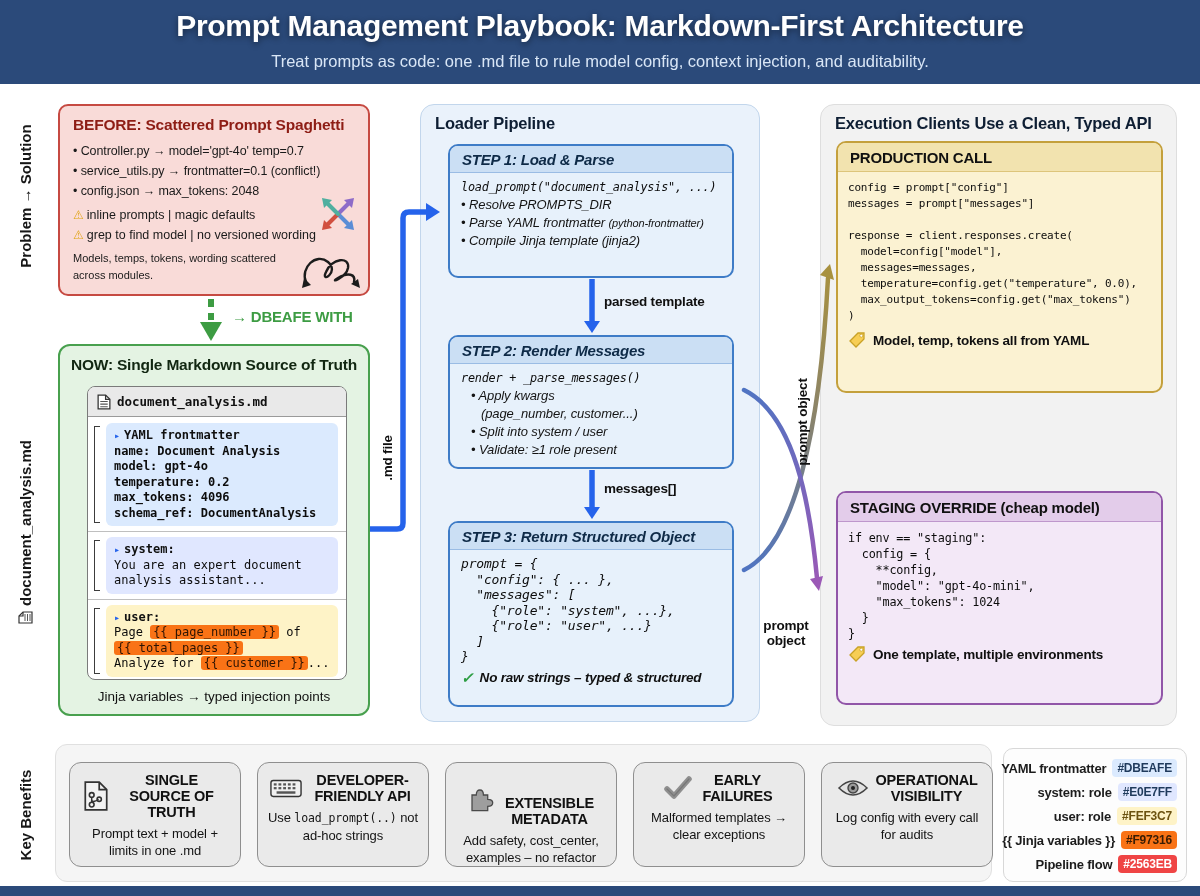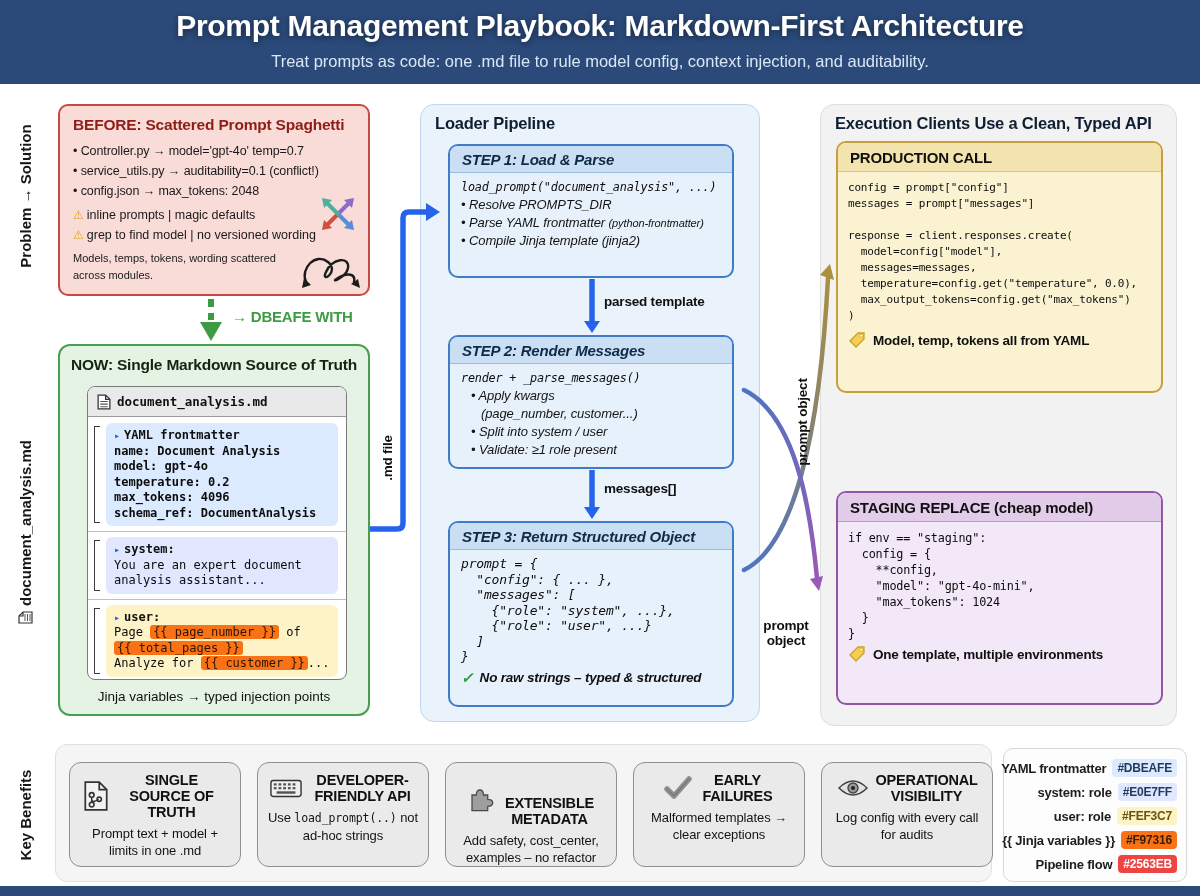--- a/index.html
+++ b/index.html
@@ -121,21 +121,21 @@
       <path d="M1,1 h7 l4,4 v9 h-11 z" fill="#fff" stroke="#333" stroke-width="1.2"></path>
       <path d="M8,1 v4 h4" fill="none" stroke="#333" stroke-width="1.2"></path>
       <path d="M3,7 h7 M3,9.5 h7 M3,12 h7" stroke="#555" stroke-width="1"></path>
     </svg><span>document_analysis.md</span>
   </div>
   <div class="abs rail" style="left:-43px;top:805px;width:140px;height:20px;">Key Benefits</div>
 
   <div class="abs before">
     <div class="before-title">BEFORE: Scattered Prompt Spaghetti</div>
     <div class="b-line">• Controller.py → model='gpt-4o' temp=0.7</div>
-    <div class="b-line">• service_utils.py → auditability=0.1 (conflict!)</div>
+    <div class="b-line">• service_utils.py → frontmatter=0.1 (conflict!)</div>
     <div class="b-line">• config.json → max_tokens: 2048</div>
     <div style="height:4px"></div>
     <div class="warnrow">
       <span class="warn-ic">⚠</span><span>inline prompts | magic defaults</span>
     </div>
     <div class="warnrow">
       <span class="warn-ic">⚠</span><span>grep to find model | no versioned wording</span>
     </div>
     <div class="before-sum">Models, temps, tokens, wording scattered across modules.</div>
     <svg class="abs" style="right:8px;top:86px;" width="44" height="44" viewBox="0 0 44 44">
@@ -248,21 +248,21 @@
           <svg width="18" height="18" viewBox="0 0 18 18">
             <polygon points="2,10 10,2 16,2 16,8 8,16" fill="#F7CE55" stroke="#C9A227" stroke-width="1.3"></polygon>
             <circle cx="13.3" cy="4.7" r="1.5" fill="#fff" stroke="#C9A227" stroke-width=".8"></circle>
           </svg>
           <span class="tag-txt">Model, temp, tokens all from YAML</span>
         </div>
       </div>
     </div>
 
     <div class="stag">
-      <div class="stag-hd">STAGING REPLACE (cheap model)</div>
+      <div class="stag-hd">STAGING OVERRIDE (cheap model)</div>
       <div class="prod-bd">
         <div class="code stag-code"><div>if env == "staging":</div><div>  config = {</div><div>    **config,</div><div>    "model": "gpt-4o-mini",</div><div>    "max_tokens": 1024</div><div>  }</div><div>}</div></div>
         <div class="tag-row" style="margin-top:3px">
           <svg width="18" height="18" viewBox="0 0 18 18">
             <polygon points="2,10 10,2 16,2 16,8 8,16" fill="#F7CE55" stroke="#C9A227" stroke-width="1.3"></polygon>
             <circle cx="13.3" cy="4.7" r="1.5" fill="#fff" stroke="#C9A227" stroke-width=".8"></circle>
           </svg>
           <span class="tag-txt">One template, multiple environments</span>
         </div>
       </div>

